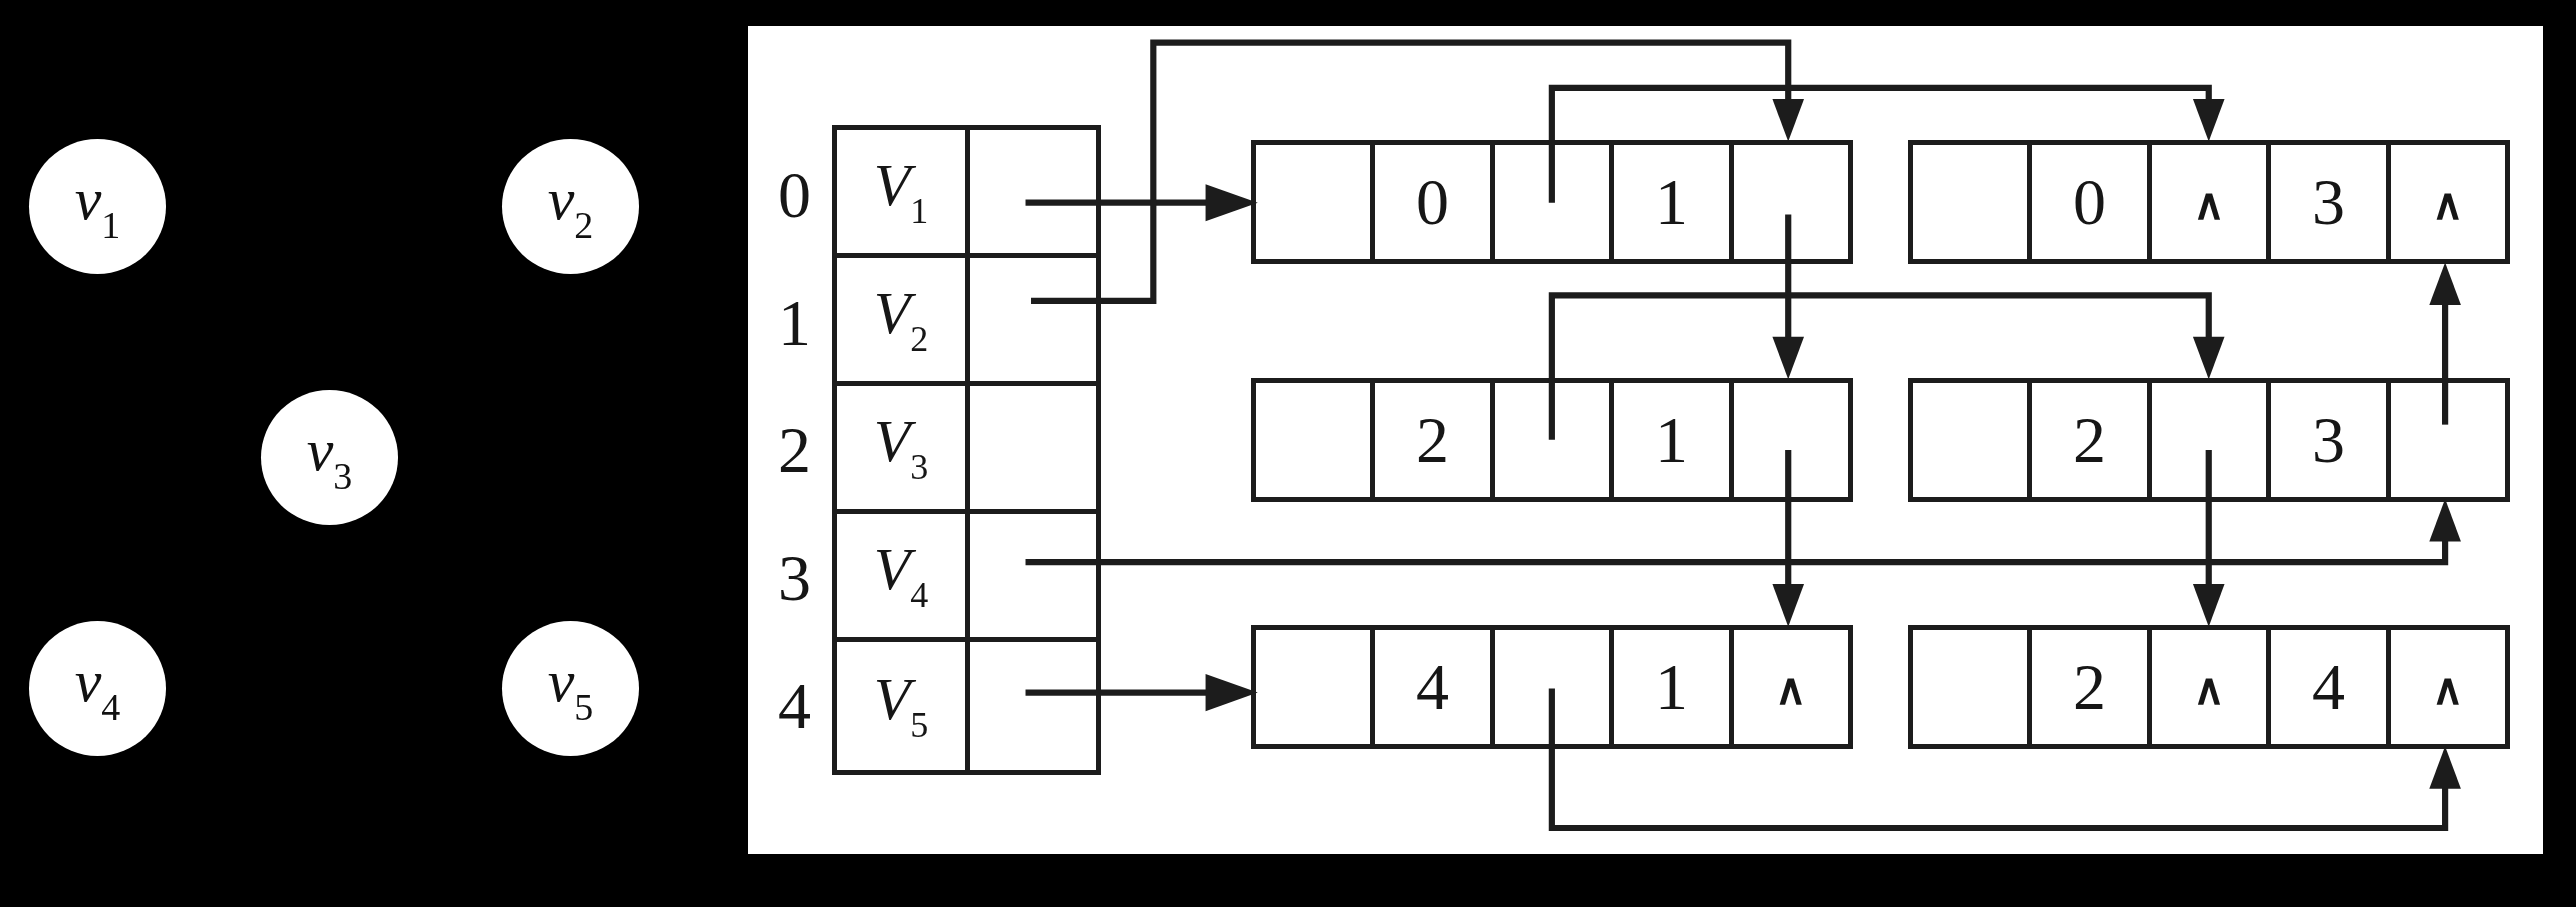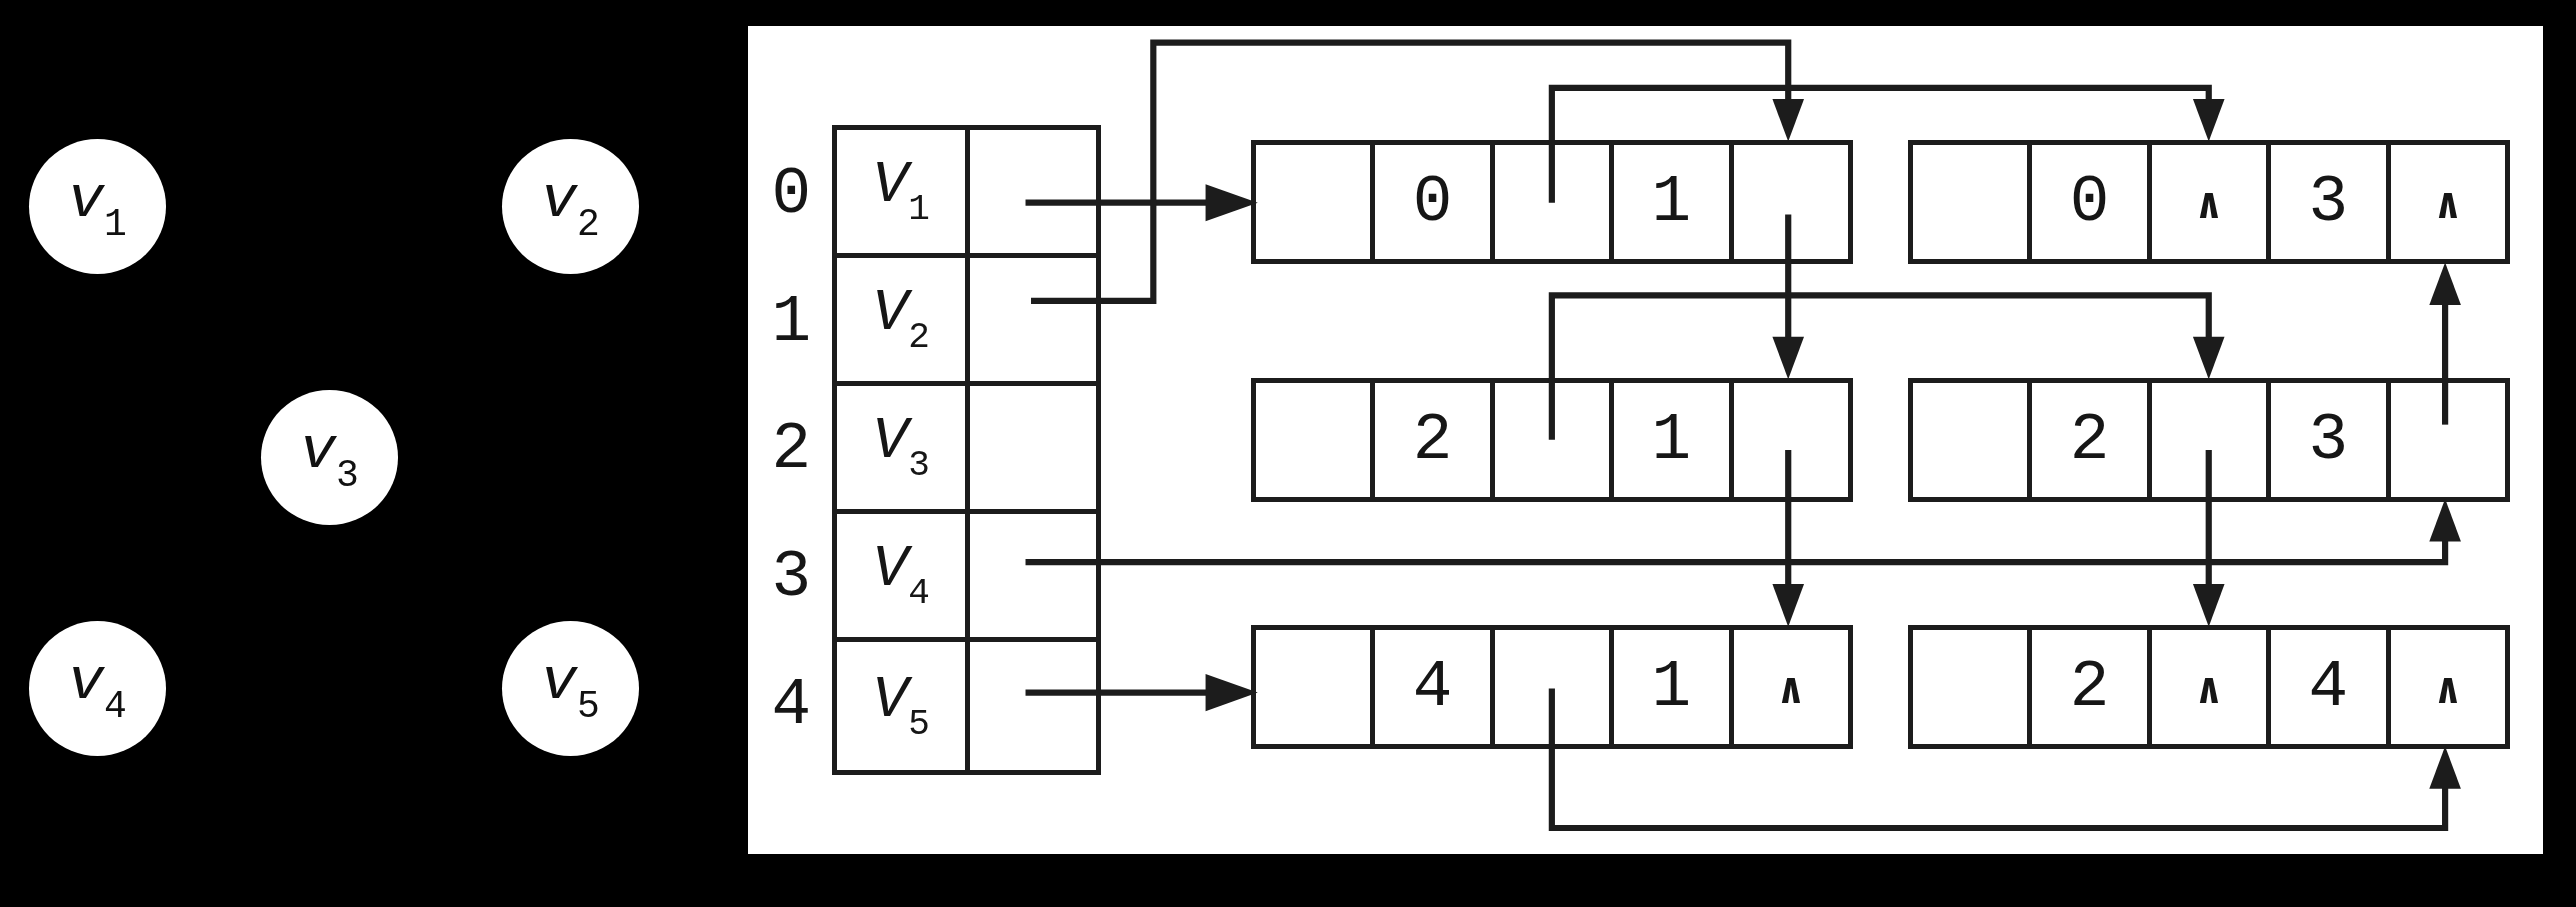--- a/index.html
+++ b/index.html
@@ -1,18 +1,18 @@
 <!DOCTYPE html>
 <html style="font-size:11px"><head>
 <meta charset="utf-8">
 <style>
   html,body{margin:0;padding:0;background:#000;}
   .stage{
     position:relative;width:2576px;height:896px;background:#000000;
-    overflow:hidden;font-family:Liberation Mono, monospace;
+    overflow:hidden;font-family:Liberation Serif, serif;
   }
   .abs{position:absolute;}
   
   .graph-panel{position:absolute;left:0;top:0;width:748px;height:907px;}
   .vertex{
     position:absolute;width:137px;height:135px;border-radius:50%;
     background:#ffffff;display:flex;align-items:center;justify-content:center;
     color:#111;
   }
   .vertex .vl{font-style:italic;font-size:60px;line-height:1;}

